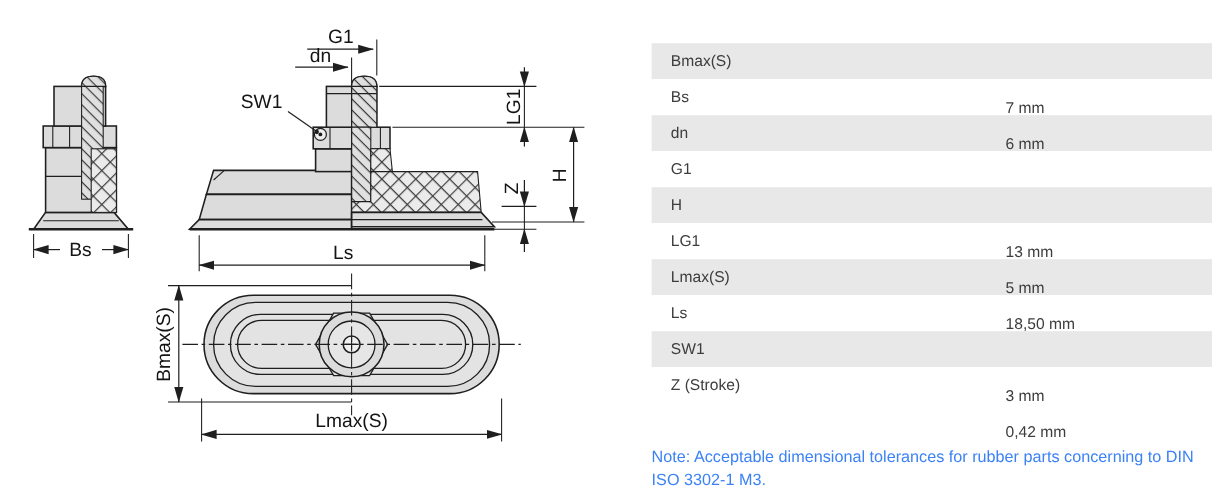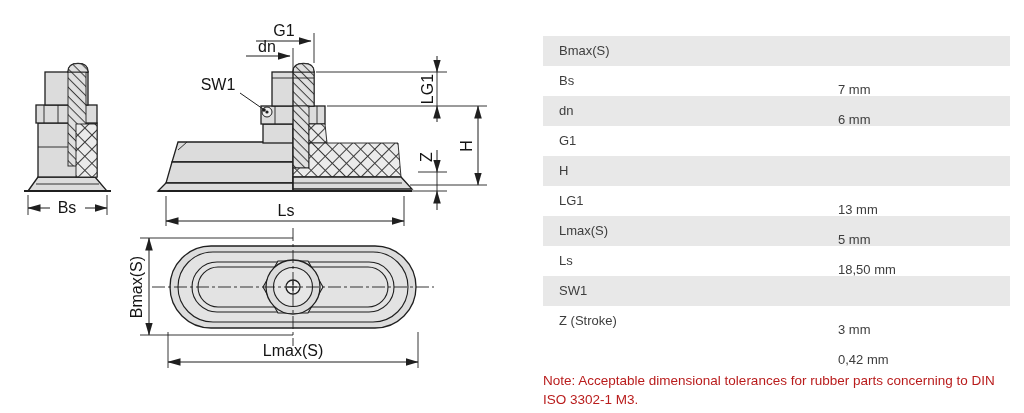--- a/index.html
+++ b/index.html
@@ -12,21 +12,21 @@
 
   
   .dim-table{position:absolute;left:543px;top:36px;width:467px;}
   .trow{display:flex;height:30px;line-height:30px;font-size:13px;color:#3d3d3d;background:#ffffff;}
   .trow.alt{background:#e8e8e8;}
   .trow .c1{flex:0 0 279px;padding-left:16px;white-space:nowrap;}
   .trow .c2{flex:1;white-space:nowrap;margin-top:39px;}
 
   .note{
     position:absolute;left:543px;top:371px;width:468px;
-    font-size:13.5px;line-height:1.42;color:#b91c1c;
+    font-size:13.5px;line-height:1.42;color:#3b82f6;
   }
 
   
   .ol{fill:#dcdcdc;stroke:#1f1f1f;stroke-width:1.3;}
   .ol2{fill:#e3e3e3;stroke:#1f1f1f;stroke-width:1.1;}
   .nofill{fill:none;stroke:#1f1f1f;stroke-width:1.1;}
   .thin{stroke:#1f1f1f;stroke-width:0.9;fill:none;}
   .thick{stroke:#1f1f1f;stroke-width:2.2;fill:none;}
   .dim{stroke:#1f1f1f;stroke-width:1;fill:none;}
   .cl{stroke:#1f1f1f;stroke-width:0.9;fill:none;stroke-dasharray:13 3 3 3;}

